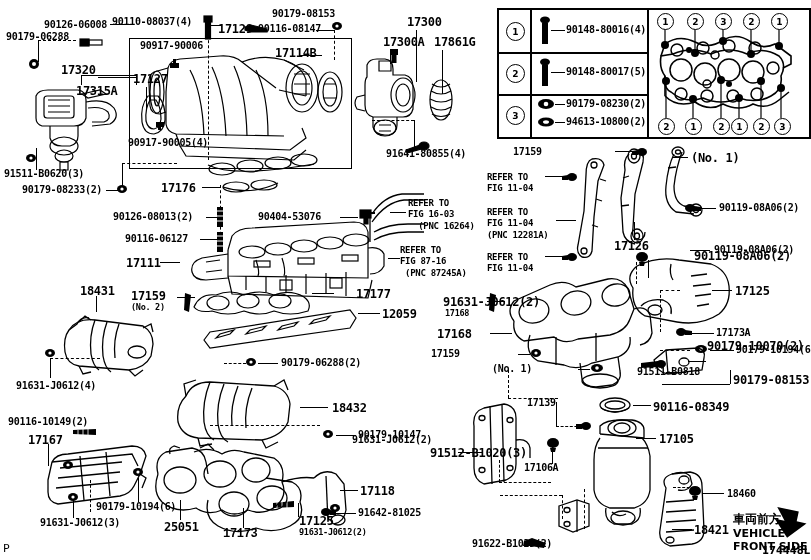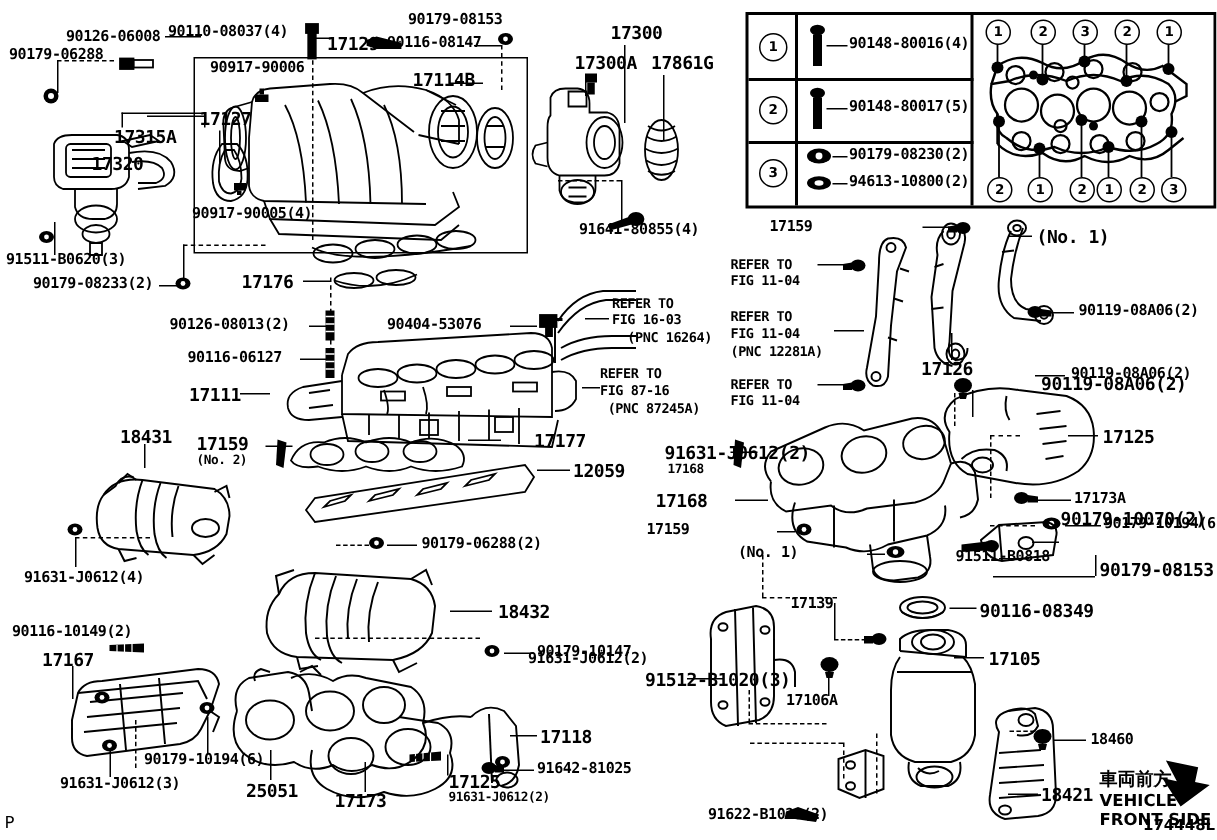--- a/index.html
+++ b/index.html
@@ -37,21 +37,21 @@
 
   <div class="lbl pn" style="left:6px;top:32px;">90179-06288</div>
   <div class="lbl pn" style="left:44px;top:20px;">90126-06008</div>
   <div class="lbl pn" style="left:112px;top:17px;">90110-08037(4)</div>
   <div class="lbl pnbig" style="left:218px;top:23px;">17129</div>
   <div class="lbl pn" style="left:258px;top:24px;">90116-08147</div>
   <div class="lbl pn" style="left:272px;top:9px;">90179-08153</div>
   <div class="lbl pnbig" style="left:407px;top:16px;">17300</div>
   <div class="lbl pnbig" style="left:383px;top:36px;">17300A</div>
   <div class="lbl pnbig" style="left:434px;top:36px;">17861G</div>
-  <div class="lbl pnbig" style="left:61px;top:64px;margin-top:39px;">17320</div>
+  <div class="lbl pnbig" style="left:61px;top:64px;">17320</div>
   <div class="lbl pnbig" style="left:76px;top:85px;">17315A</div>
   <div class="lbl pnbig" style="left:133px;top:73px;">17127</div>
   <div class="lbl pn" style="left:140px;top:41px;">90917-90006</div>
   <div class="lbl pnbig" style="left:275px;top:47px;">17114B</div>
   <div class="lbl pn" style="left:128px;top:138px;">90917-90005(4)</div>
   <div class="lbl pn" style="left:4px;top:169px;">91511-B0620(3)</div>
   <div class="lbl pn" style="left:22px;top:185px;">90179-08233(2)</div>
   <div class="lbl pn" style="left:386px;top:149px;">91641-80855(4)</div>
 
   <div class="box" style="left:129px;top:38px;width:221px;height:129px;"></div>
@@ -511,21 +511,21 @@
   <div class="lbl pnbig" style="left:382px;top:308px;">12059</div>
   <div class="lbl pn" style="left:281px;top:358px;">90179-06288(2)</div>
   <div class="lbl pn" style="left:16px;top:381px;">91631-J0612(4)</div>
   <div class="lbl pnbig" style="left:332px;top:402px;">18432</div>
   <div class="lbl pn" style="left:358px;top:430px;">90179-10147</div>
   <div class="lbl pn" style="left:8px;top:417px;">90116-10149(2)</div>
   <div class="lbl pnbig" style="left:28px;top:434px;">17167</div>
   <div class="lbl pn" style="left:96px;top:502px;">90179-10194(6)</div>
   <div class="lbl pn" style="left:40px;top:518px;">91631-J0612(3)</div>
   <div class="lbl pnbig" style="left:164px;top:521px;">25051</div>
-  <div class="lbl pnbig" style="left:223px;top:528px;">17173</div>
+  <div class="lbl pnbig" style="left:223px;top:528px;font-family:Liberation Mono, monospace;">17173</div>
   <div class="lbl pnbig" style="left:360px;top:485px;">17118</div>
   <div class="lbl pn" style="left:358px;top:508px;">91642-81025</div>
   <div class="lbl pnbig" style="left:299px;top:515px;">17125</div>
   <div class="lbl sub" style="left:299px;top:528px;">91631-J0612(2)</div>
   <div class="lbl pn" style="left:352px;top:435px;">91631-J0612(2)</div>
 
   <div class="ln v1" style="left:96px;top:296px;height:16px;"></div>
   <div class="ln h1" style="left:177px;top:297px;width:18px;"></div>
   <div class="ln h1" style="left:358px;top:313px;width:22px;"></div>
   <div class="ln h1" style="left:258px;top:363px;width:20px;"></div>

